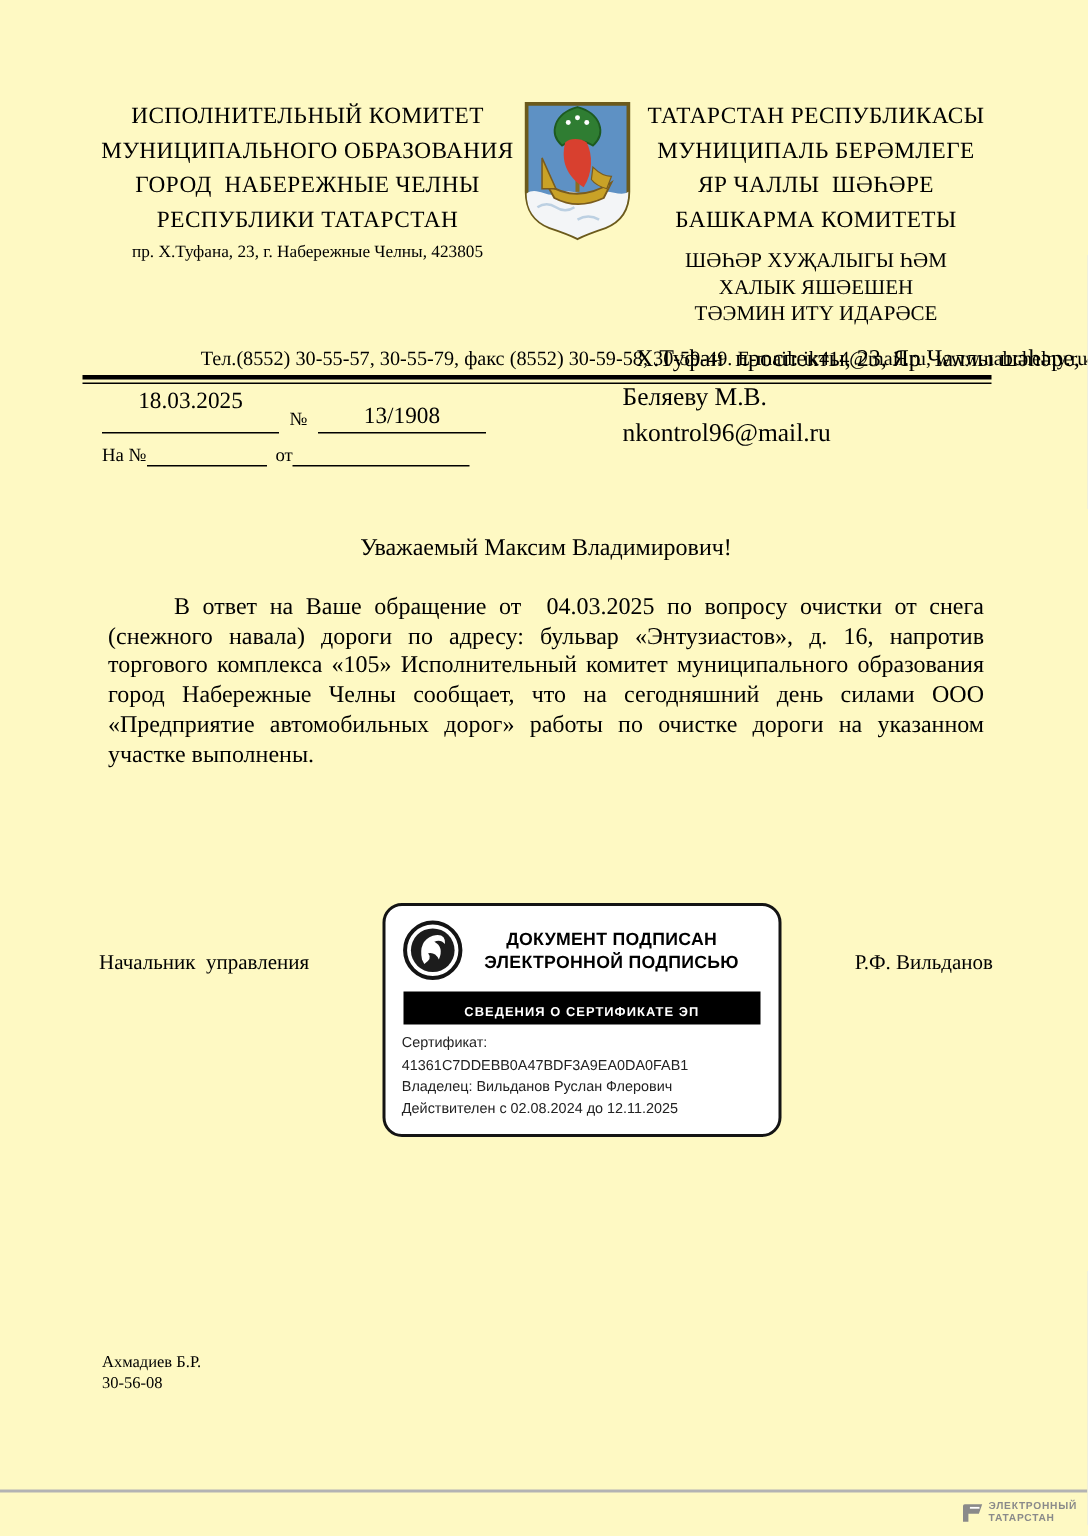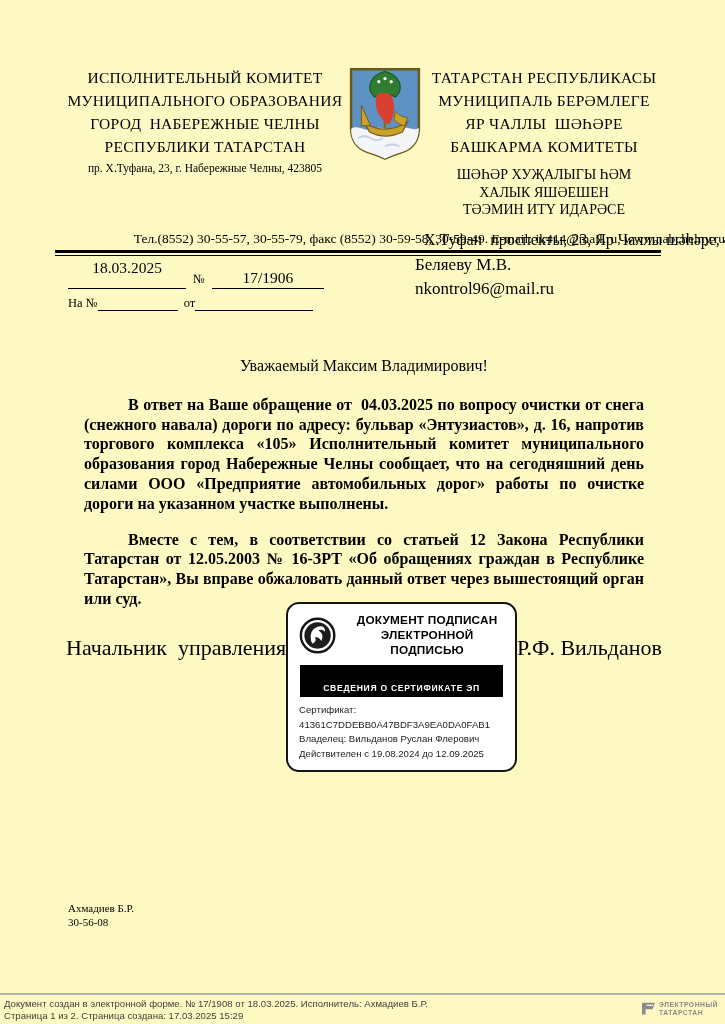--- a/index.html
+++ b/index.html
@@ -34,34 +34,34 @@
   .req-row2 { display:flex; align-items:flex-end; margin-top:7px; font-size:12.5px; }
   .uline { border-bottom:1.3px solid #000; height:14px; }
   .u1 { width:80px; } .u2 { width:118px; }
   .ot-label { margin-left:6px; }
 
   .recipient { position:absolute; top:253px; left:415px; font-size:17px; line-height:24px; }
 
   
   .body-block { position:absolute; top:356px; left:68px; width:592px; font-size:16px; line-height:19.8px; }
   .greeting { text-align:center; margin:0 0 19px 0; }
-  .para { text-align:justify; text-indent:44px; margin:16px;font-weight:bold; }
+  .para { text-align:justify; text-indent:44px; margin:4px; }
 
   
   .sig-row { position:absolute; top:602px; left:66px; width:596px;
              display:flex; justify-content:space-between; align-items:flex-start; }
-  .sig-pos, .sig-name { margin-top:33px; font-size:22px; white-space:nowrap; }
+  .sig-pos, .sig-name { margin-top:33px; font-size:14px; white-space:nowrap; }
   .stamp { width:266px; box-sizing:border-box; border:2.5px solid #141414; border-radius:13px;
            background:#fff; padding:9px 11px 9px; }
   .stamp-head { display:flex; align-items:center; justify-content:flex-start; gap:14px; }
   .stamp-title { text-align:center; font-family:"Liberation Sans","DejaVu Sans",sans-serif;
                  font-weight:bold; font-size:11.8px; line-height:15px; letter-spacing:0.2px; }
   .stamp-bar { margin:7px 1px 6px; background:#000; color:#fff;
                font-family:"Liberation Sans","DejaVu Sans",sans-serif; font-weight:bold;
-               font-size:8.6px; text-align:center; padding:18px 0 4px; letter-spacing:0.7px; }
+               font-size:8.6px; text-align:center; padding:8px 0 4px; letter-spacing:0.7px; }
   .stamp-info { font-family:"Liberation Sans","DejaVu Sans",sans-serif;
                 font-size:9.6px; line-height:14.6px; color:#222; }
 
   
   .executor { position:absolute; left:68px; top:902px; font-size:11px; line-height:13.5px; }
   .footer-rule { position:absolute; top:993px; left:0; width:725px; border-top:2px solid #b3b3b3; }
   .footer-text { position:absolute; top:998px; left:4px;
                  font-family:"Liberation Sans","DejaVu Sans",sans-serif;
                  font-size:9.6px; line-height:11.5px; color:#3f3f3f; }
   .footer-logo { position:absolute; top:1001px; right:7px; display:flex; align-items:center; gap:3px; }
@@ -115,39 +115,38 @@
     </div>
   </div>
 
   <div class="tel-line">Тел.(8552) 30-55-57, 30-55-79, факс (8552) 30-59-58, 30-59-49. E-mail: ik414@mail.ru, www.nabchelny.ru</div>
   <div class="rule"></div>
 
   <div class="req">
     <div class="req-row1">
       <span class="cell-date">18.03.2025</span>
       <span class="no-sign">№</span>
-      <span class="cell-num">17/1906</span>
+      <span class="cell-num">13/1908</span>
     </div>
     <div class="req-row2">
       <span>На №</span>
       <span class="uline u1"></span>
       <span class="ot-label">от</span>
       <span class="uline u2"></span>
     </div>
   </div>
 
   <div class="recipient">
     <div>Беляеву М.В.</div>
     <div>nkontrol96@mail.ru</div>
   </div>
 
   <div class="body-block">
     <p class="greeting">Уважаемый Максим Владимирович!</p>
     <p class="para">В ответ на Ваше обращение от &nbsp;04.03.2025 по вопросу очистки от снега (снежного навала) дороги по адресу: бульвар «Энтузиастов», д. 16, напротив торгового комплекса «105» Исполнительный комитет муниципального образования город Набережные Челны сообщает, что на сегодняшний день силами ООО «Предприятие автомобильных дорог» работы по очистке дороги на указанном участке выполнены.</p>
-    <p class="para">Вместе с тем, в соответствии со статьей 12 Закона Республики Татарстан от 12.05.2003 № 16-ЗРТ «Об обращениях граждан в Республике Татарстан», Вы вправе обжаловать данный ответ через вышестоящий орган или суд.</p>
   </div>
 
   <div class="sig-row">
     <div class="sig-pos">Начальник &nbsp;управления</div>
 
     <div class="stamp">
       <div class="stamp-head">
         <svg width="41" height="41" viewBox="0 0 40 40">
           <circle cx="20" cy="20" r="18" fill="#fff" stroke="#141414" stroke-width="2.6"></circle>
           <circle cx="20" cy="20" r="14.2" fill="#1c1c1c"></circle>
@@ -155,37 +154,33 @@
         </svg>
         <div class="stamp-title">
           <div>ДОКУМЕНТ ПОДПИСАН</div>
           <div>ЭЛЕКТРОННОЙ ПОДПИСЬЮ</div>
         </div>
       </div>
       <div class="stamp-bar">СВЕДЕНИЯ О СЕРТИФИКАТЕ ЭП</div>
       <div class="stamp-info">
         <div>Сертификат: 41361C7DDEBB0A47BDF3A9EA0DA0FAB1</div>
         <div>Владелец: Вильданов Руслан Флерович</div>
-        <div>Действителен с 19.08.2024 до 12.09.2025</div>
+        <div>Действителен с 02.08.2024 до 12.11.2025</div>
       </div>
     </div>
 
     <div class="sig-name">Р.Ф. Вильданов</div>
   </div>
 
   <div class="executor">
     <div>Ахмадиев Б.Р.</div>
     <div>30-56-08</div>
   </div>
 
   <div class="footer-rule"></div>
-  <div class="footer-text">
-    <div>Документ создан в электронной форме. № 17/1908 от 18.03.2025. Исполнитель: Ахмадиев Б.Р.</div>
-    <div>Страница 1 из 2. Страница создана: 17.03.2025 15:29</div>
-  </div>
   <div class="footer-logo">
     <svg width="15" height="13" viewBox="0 0 15 13">
       <path d="M1,12.5 L1,2 Q1,0.8 2.2,0.8 L13.8,0.8 L11.6,7.2 L4.6,7.2 L4.6,12.5 Z" fill="#8a8a8a"></path>
       <rect x="5.6" y="2.6" width="6.4" height="1.2" fill="#ffffff"></rect>
     </svg>
     <div class="footer-logo-text">
       <div>ЭЛЕКТРОННЫЙ</div>
       <div>ТАТАРСТАН</div>
     </div>
   </div>

